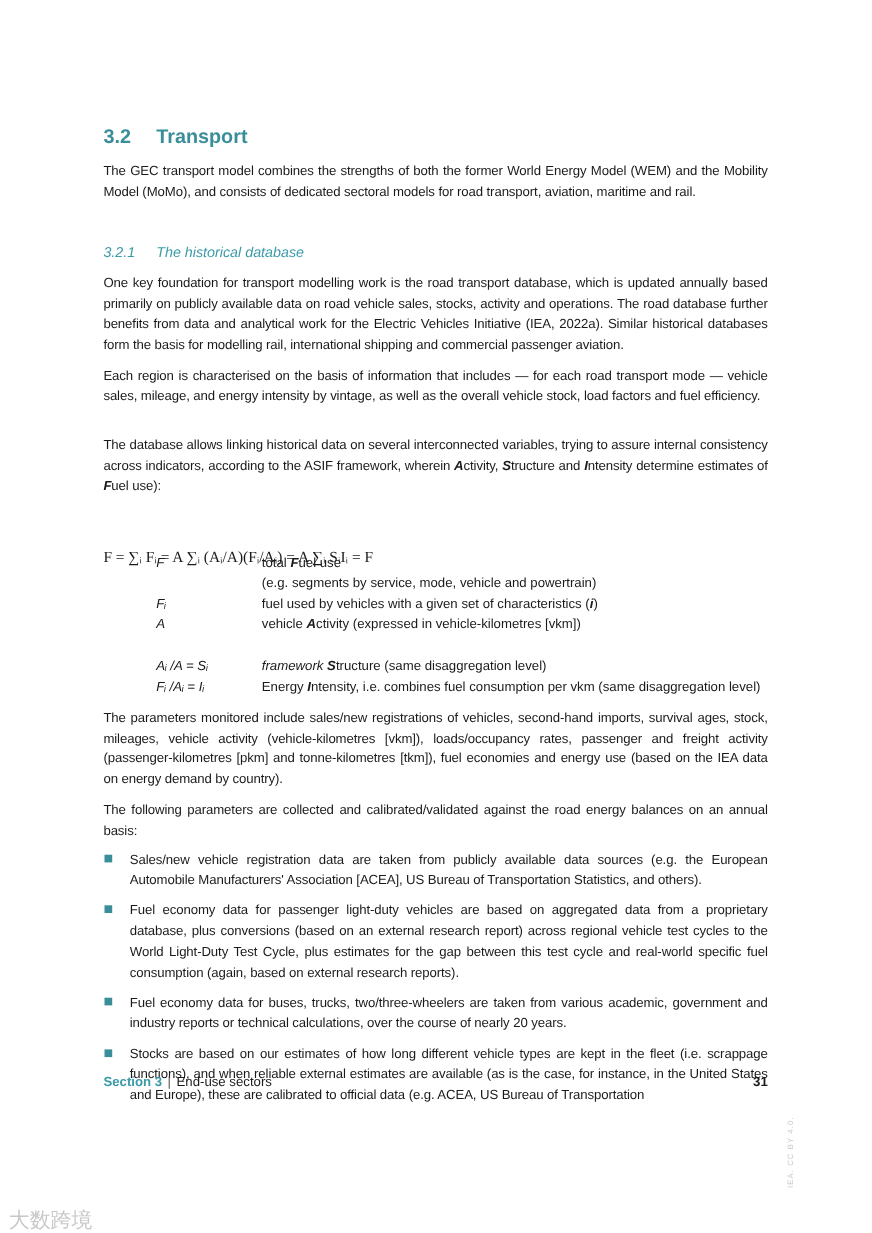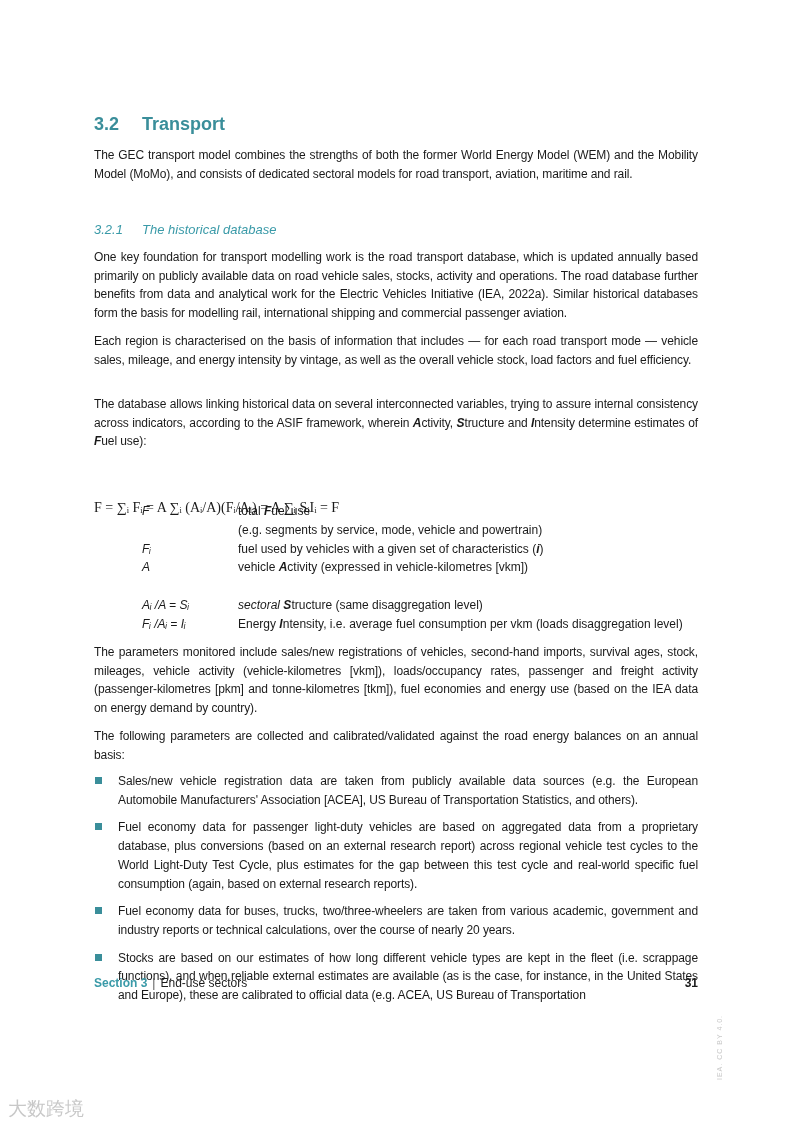--- a/index.html
+++ b/index.html
@@ -64,25 +64,25 @@
       <div class="def-row">
         <span class="def-sym">A</span>
         <span class="def-txt"><span>vehicle </span><b class="ib">A</b><span>ctivity (expressed in vehicle-kilometres [vkm])</span></span>
       </div>
       <div class="def-row">
         <span class="def-sym"></span>
         <span class="def-txt"><span></span><b class="ib"></b><span></span></span>
       </div>
       <div class="def-row">
         <span class="def-sym">Aᵢ /A = Sᵢ</span>
-        <span class="def-txt"><span style="font-style: italic;">sectoral  </span><b class="ib">S</b><span>tructure (same disaggregation level)</span></span>
+        <span class="def-txt"><span style="font-style: italic;">framework  </span><b class="ib">S</b><span>tructure (same disaggregation level)</span></span>
       </div>
       <div class="def-row">
         <span class="def-sym">Fᵢ /Aᵢ = Iᵢ</span>
-        <span class="def-txt"><span>Energy </span><b class="ib">I</b><span>ntensity, i.e. average fuel consumption per vkm (loads disaggregation level)</span></span>
+        <span class="def-txt"><span>Energy </span><b class="ib">I</b><span>ntensity, i.e. combines fuel consumption per vkm (same disaggregation level)</span></span>
       </div>
     </div>
 
   <p style="top:643px">The parameters monitored include sales/new registrations of vehicles, second-hand imports, survival ages, stock, mileages, vehicle activity (vehicle-kilometres [vkm]), loads/occupancy rates, passenger and freight activity (passenger-kilometres [pkm] and tonne-kilometres [tkm]), fuel economies and energy use (based on the IEA data on energy demand by country).</p>
   <p style="top:727px">The following parameters are collected and calibrated/validated against the road energy balances on an annual basis:</p>
 
   <ul style="top:772px">
     <li><span class="bullet"></span><span>Sales/new vehicle registration data are taken from publicly available data sources (e.g. the European Automobile Manufacturers' Association [ACEA], US Bureau of Transportation Statistics, and others).</span></li>
     <li><span class="bullet"></span><span>Fuel economy data for passenger light-duty vehicles are based on aggregated data from a proprietary database, plus conversions (based on an external research report) across regional vehicle test cycles to the World Light-Duty Test Cycle, plus estimates for the gap between this test cycle and real-world specific fuel consumption (again, based on external research reports).</span></li>
     <li><span class="bullet"></span><span>Fuel economy data for buses, trucks, two/three-wheelers are taken from various academic, government and industry reports or technical calculations, over the course of nearly 20 years.</span></li>

